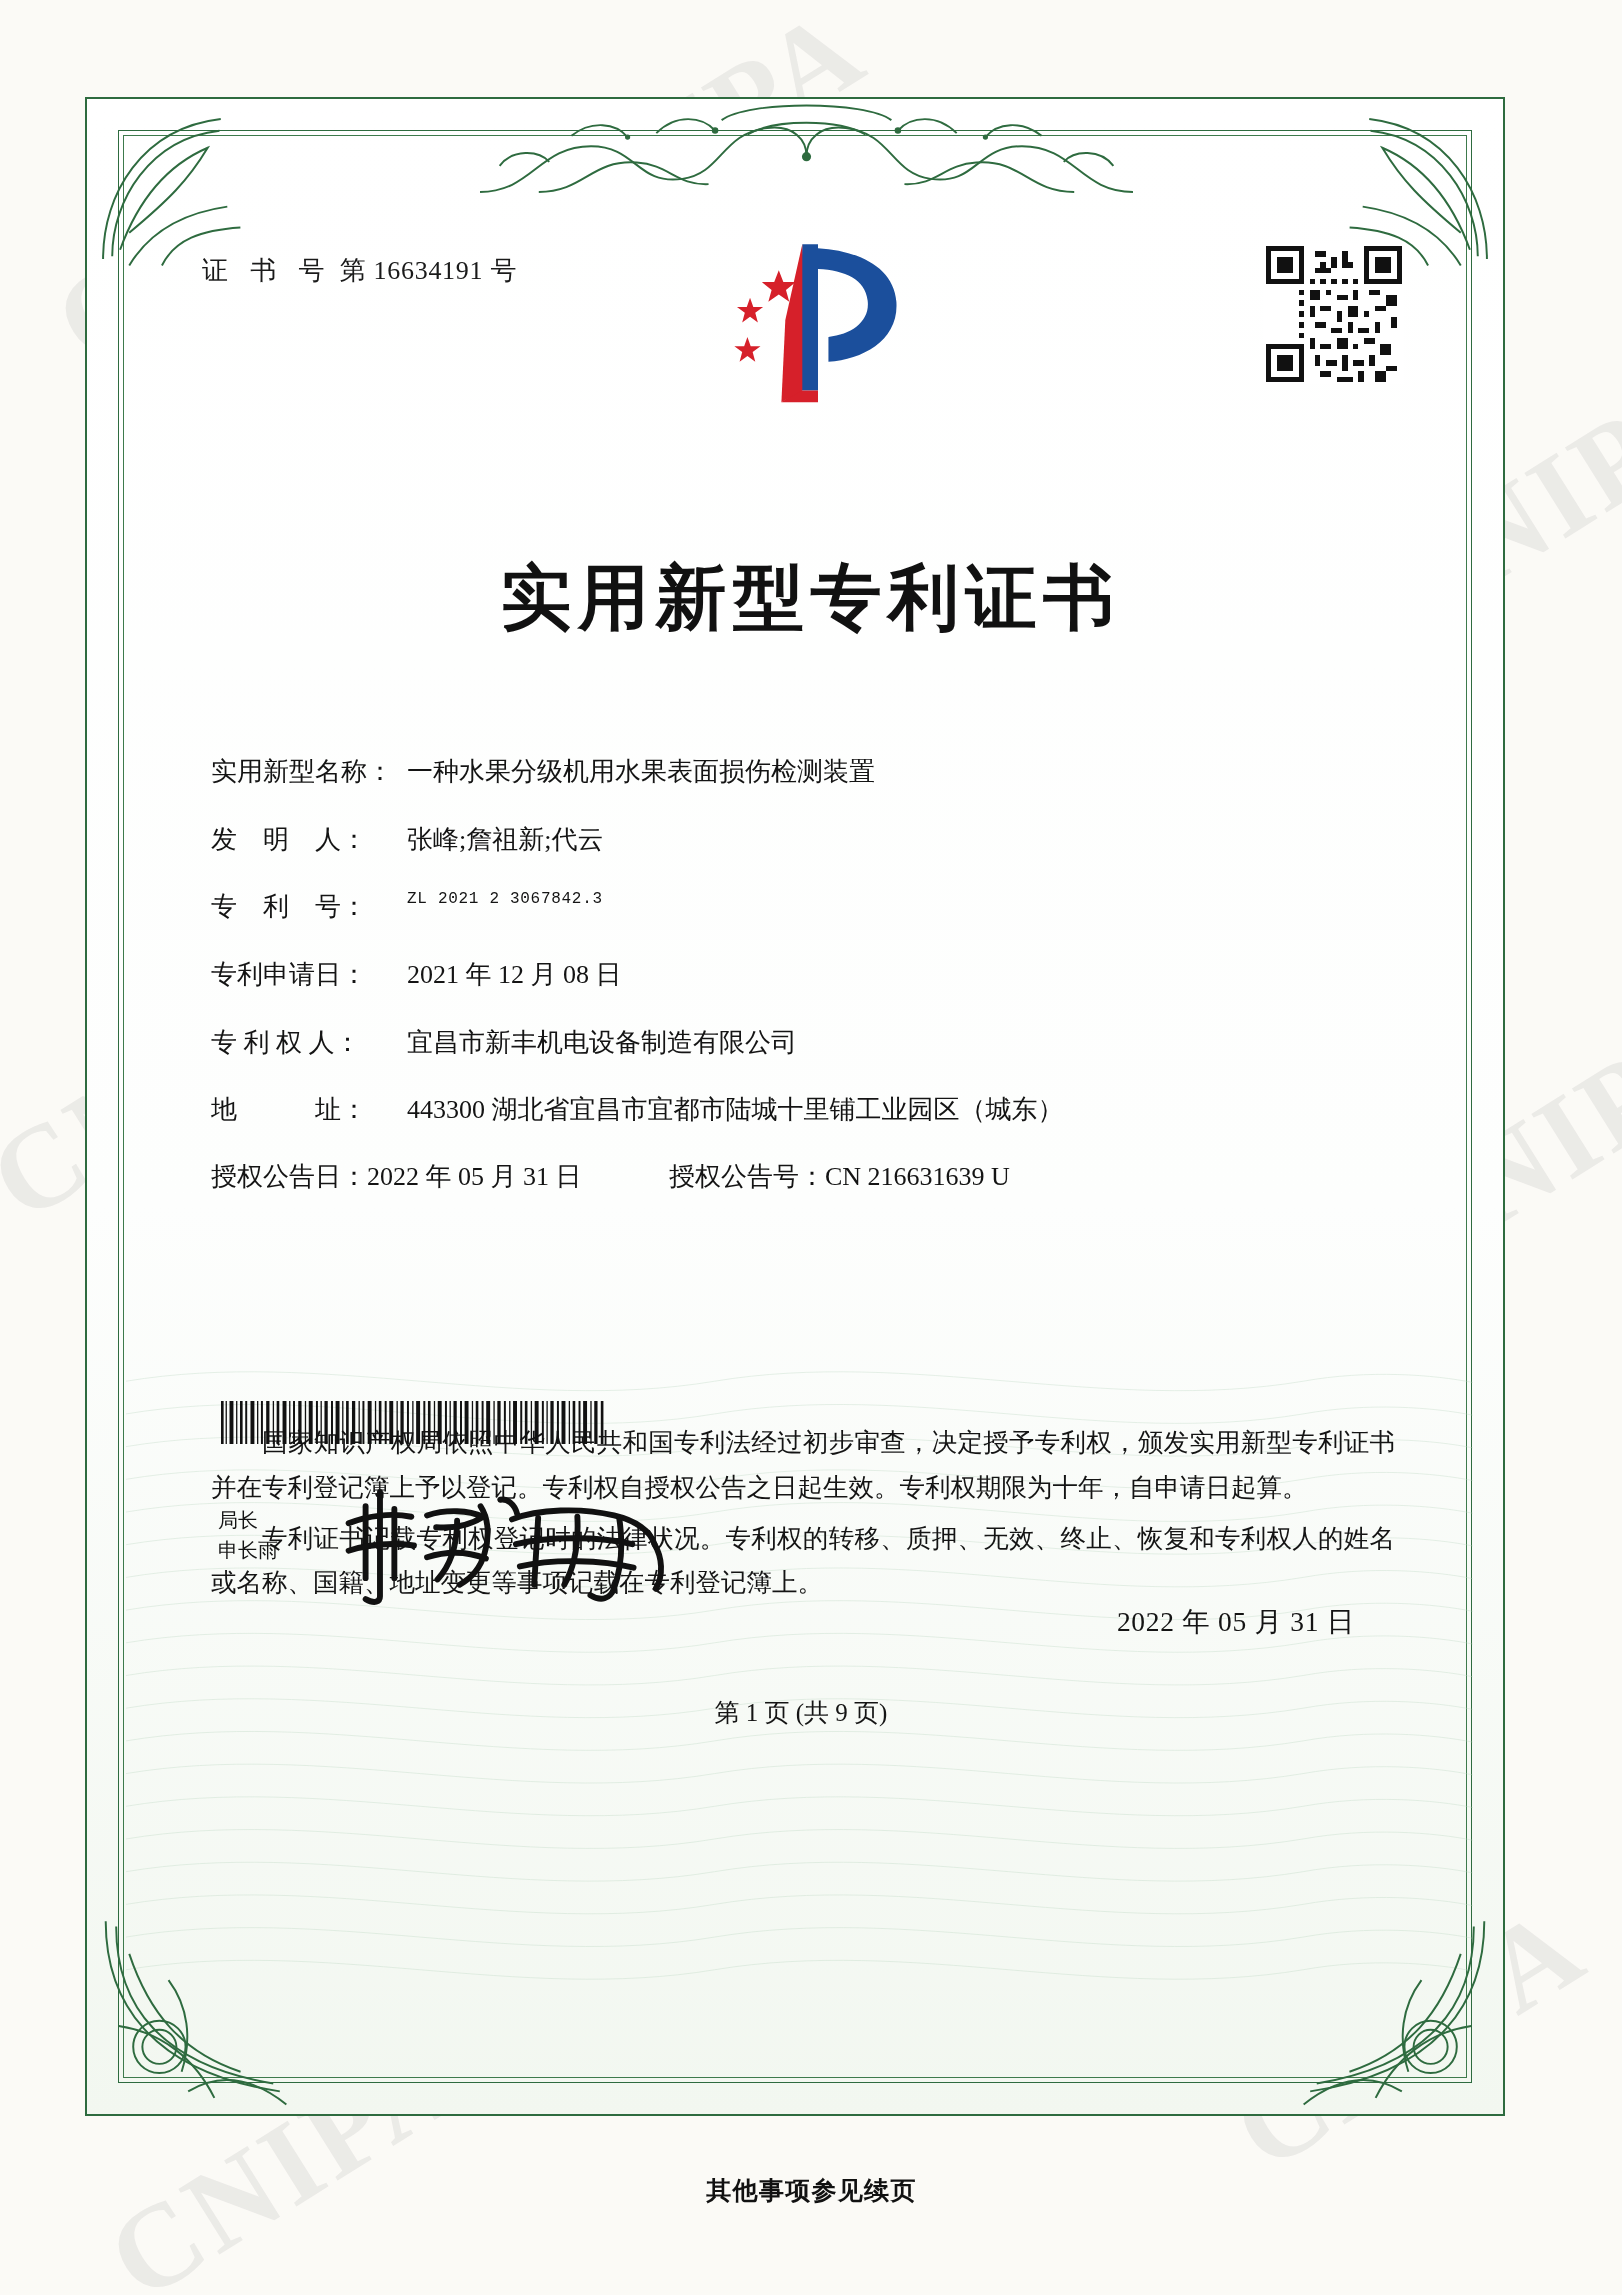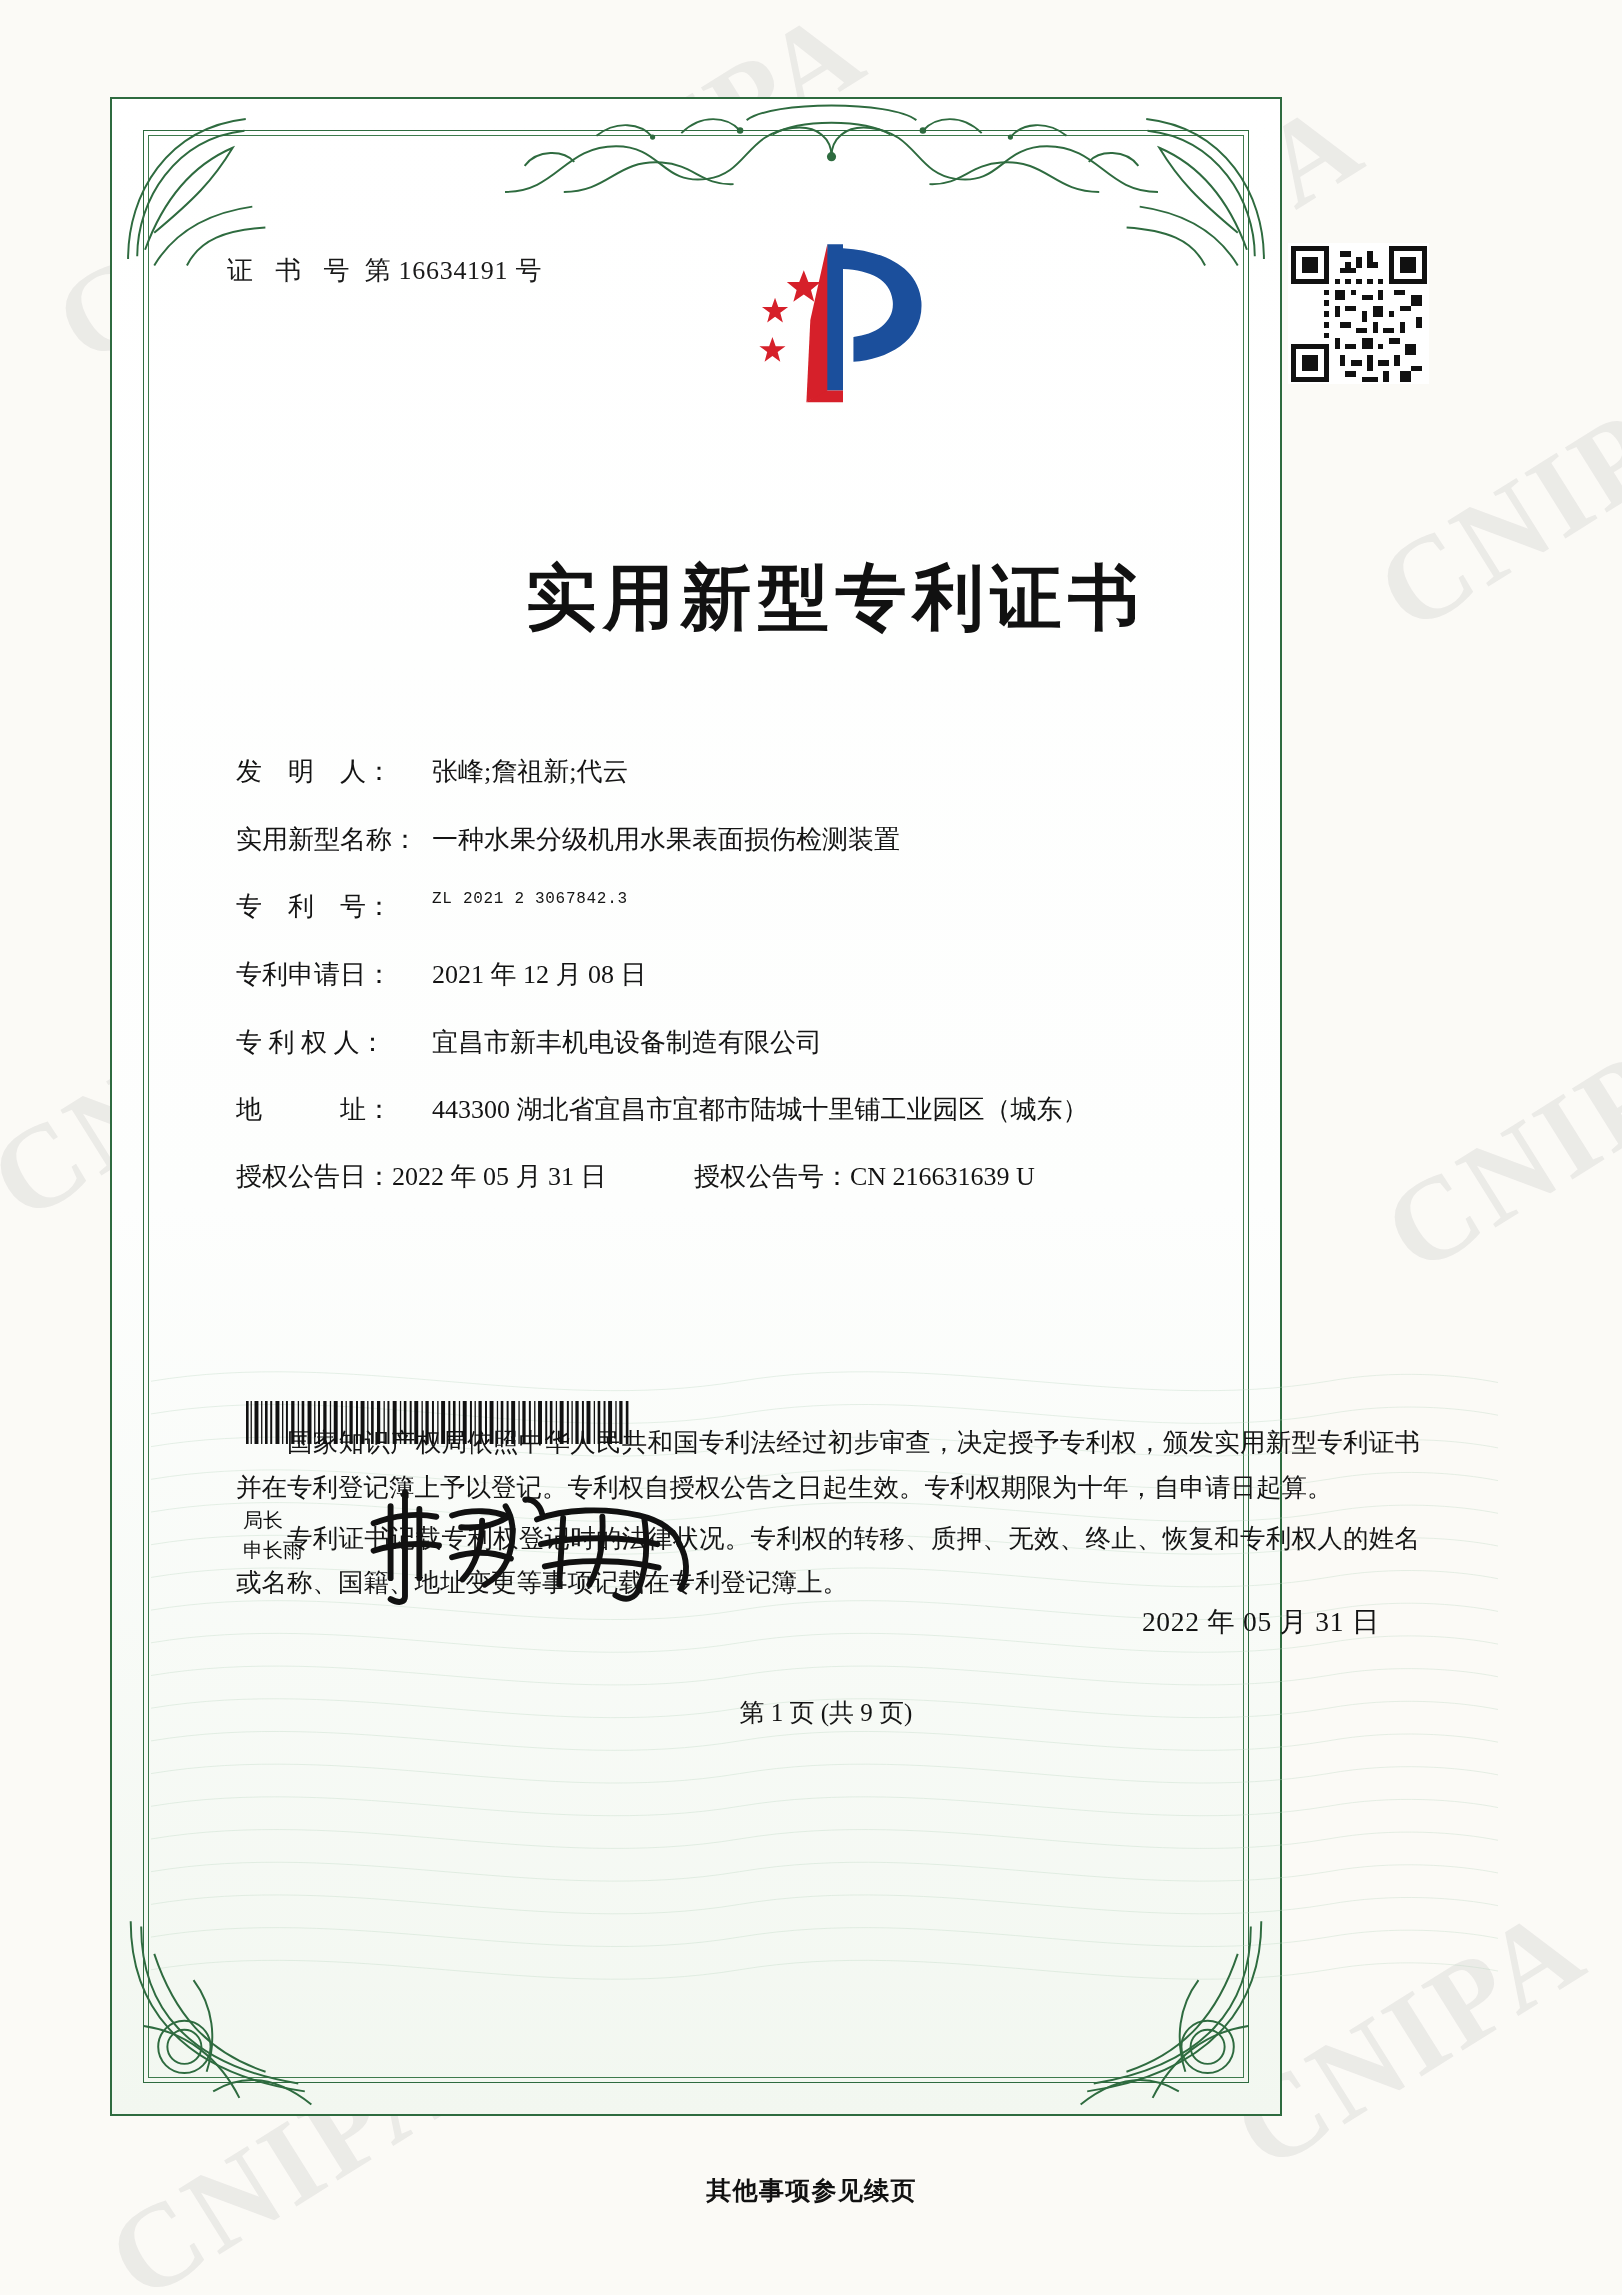--- a/index.html
+++ b/index.html
@@ -30,23 +30,23 @@
     font-weight: bold;
     color: rgba(160, 160, 160, 0.17);
     letter-spacing: 3.9px;
     white-space: nowrap;
     transform-origin: center center;
   }
 
   
   .cert {
     position: absolute;
-    left: 110px;
+    left: 85px;
     top: 97px;
-    width: 1172px;
+    width: 1420px;
     height: 2019px;
     z-index: 3;
     background:
       linear-gradient(180deg, #ffffff 0%, #fdfefd 55%, #f2f7f0 100%);
     border: 2px solid #2e6b3f;
     box-sizing: border-box;
   }
   .cert-inner {
     position: absolute;
     left: 31px;
@@ -454,27 +454,27 @@
         <polygon points="132,116 137,130 152,130 140,139 144,154 132,145 120,154 124,139 112,130 127,130"></polygon>
         <polygon points="128,176 133,190 148,190 136,199 140,214 128,205 116,214 120,199 108,190 123,190"></polygon>
       </g>
     </svg>
 
     <div class="main-title">实用新型专利证书</div>
 
     <div class="fields">
 
       <div class="field-row">
+        <div class="field-label">实用新型名称：</div>
+        <div class="field-value">一种水果分级机用水果表面损伤检测装置</div>
+      </div>
+
+      <div class="field-row">
         <div class="field-label">发　明　人：</div>
         <div class="field-value">张峰;詹祖新;代云</div>
-      </div>
-
-      <div class="field-row">
-        <div class="field-label">实用新型名称：</div>
-        <div class="field-value">一种水果分级机用水果表面损伤检测装置</div>
       </div>
 
       <div class="field-row">
         <div class="field-label">专　利　号：</div>
         <div class="field-value mono">ZL 2021 2 3067842.3</div>
       </div>
 
       <div class="field-row">
         <div class="field-label">专利申请日：</div>
         <div class="field-value">2021 年 12 月 08 日</div>

